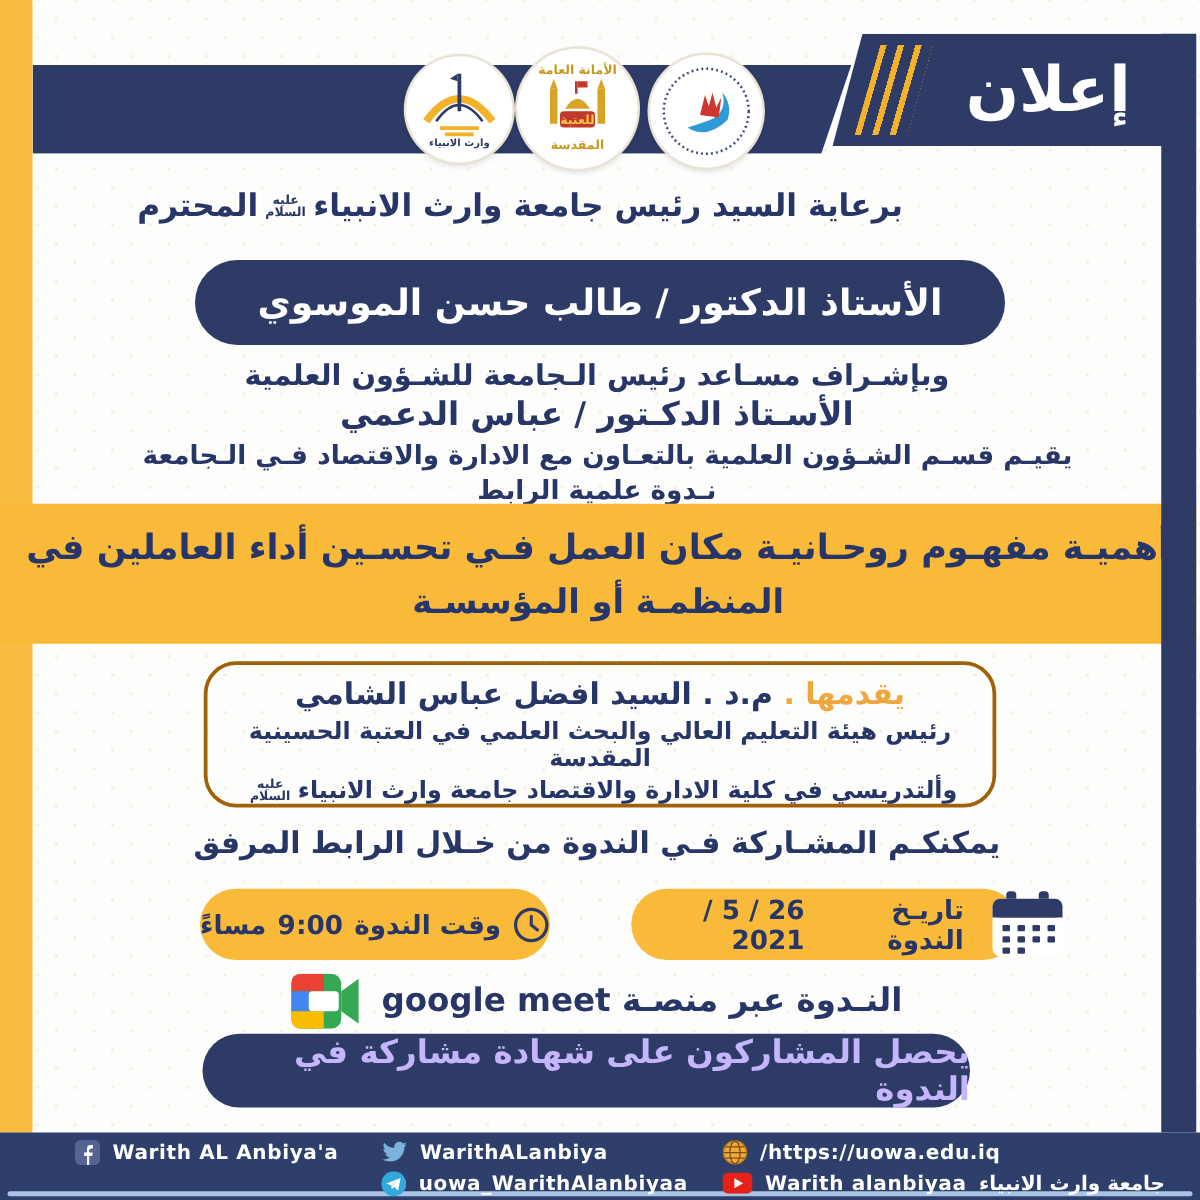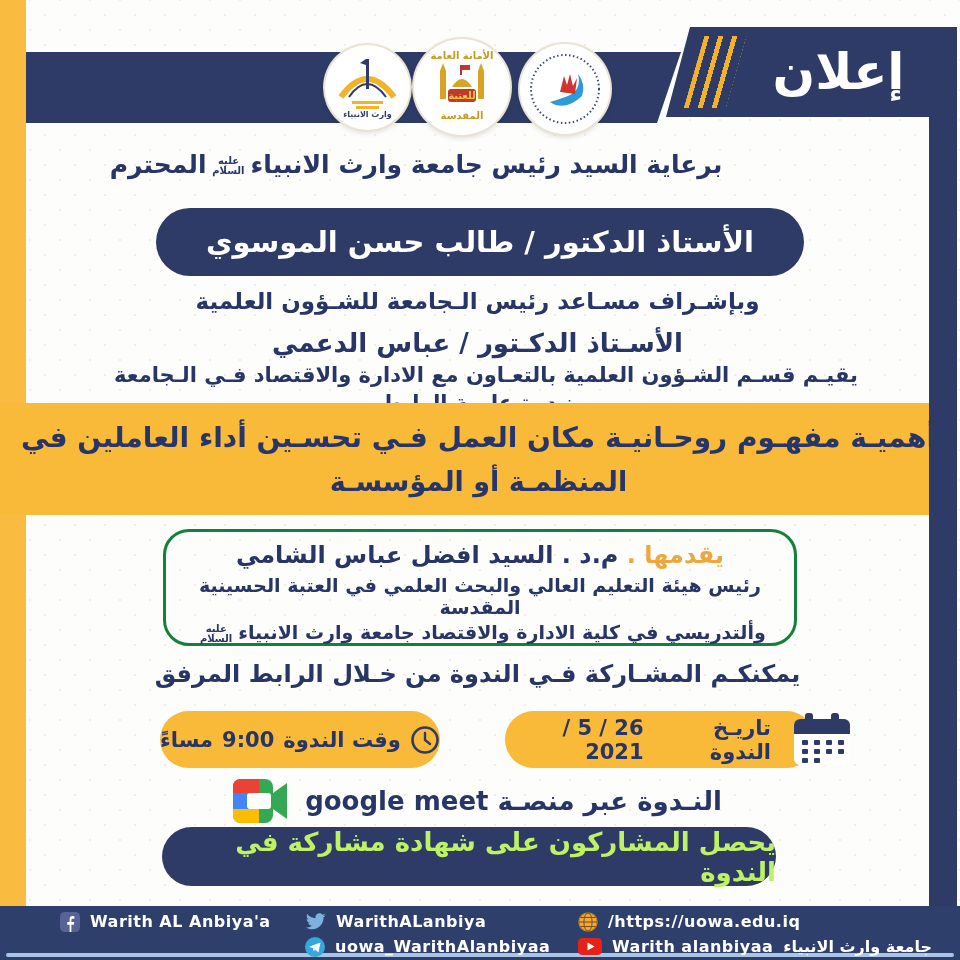--- a/index.html
+++ b/index.html
@@ -37,50 +37,50 @@
   
   .navy{color:#273567;}
   .patronage{left:26px;top:150px;width:780px;text-align:center;direction:rtl;
     font-size:25px;font-weight:bold;white-space:nowrap;}
   .honorific{display:inline-block;font-size:10px;line-height:10px;width:32px;
     vertical-align:middle;margin:0 6px;white-space:normal;font-weight:bold;text-align:center;}
   .speaker-pill{left:156px;top:208px;width:648px;height:68px;background:#2d3b66;border-radius:36px;
     color:#fff;font-size:29px;font-weight:bold;display:flex;align-items:center;justify-content:center;
     direction:rtl;white-space:nowrap;z-index:1;}
   .supervision{left:26px;top:288px;width:903px;text-align:center;direction:rtl;font-weight:bold;}
-  .sup-1{font-size:23px;margin-bottom:14px;}
+  .sup-1{font-size:23px;margin-bottom:3px;}
   .sup-2{font-size:26px;margin-bottom:5px;}
   .sup-3{font-size:21px;margin-bottom:4px;padding-left:17px;}
   .sup-4{font-size:21px;}
   .title-band{left:0;top:403px;width:957px;height:112px;background:#f9b939;z-index:1;
     display:flex;flex-direction:column;justify-content:center;gap:12px;
     text-align:center;direction:rtl;color:#26366b;font-weight:bold;}
   .title-line1{font-size:28px;white-space:nowrap;}
   .title-line2{font-size:27px;}
-  .presenter-box{left:163px;top:529px;width:634px;height:117px;border:3px solid #15803d;border-radius:26px;
+  .presenter-box{left:163px;top:529px;width:634px;height:117px;border:3px solid #a16207;border-radius:26px;
     box-sizing:border-box;direction:rtl;text-align:center;font-weight:bold;padding-top:9px;z-index:1;}
   .pres-1{font-size:24px;}
   .lead{color:#efa63d;}
   .pres-2{font-size:19px;margin-top:5px;}
   .pres-3{font-size:19px;margin-top:3px;}
   .participation{left:26px;top:660px;width:903px;text-align:center;direction:rtl;
     font-size:24px;font-weight:bold;}
   
   .pill{position:absolute;top:711px;height:57px;background:#f9b939;border-radius:30px;
     display:flex;align-items:center;direction:rtl;font-weight:bold;font-size:21px;color:#273567;z-index:1;}
   .date-pill{left:505px;width:310px;justify-content:flex-start;padding-right:44px;box-sizing:border-box;gap:8px;}
   .time-pill{left:160px;width:280px;justify-content:center;gap:9px;}
   .calendar-icon{position:absolute;right:-40px;top:0px;}
   
   .meet-row{left:26px;top:779px;width:903px;display:flex;align-items:center;justify-content:center;gap:18px;z-index:1;}
   .meet-text{direction:rtl;font-size:26px;font-weight:bold;}
   
   .cert-pill{left:162px;top:827px;width:614px;height:59px;background:#2d3b66;border-radius:30px;
     display:flex;align-items:center;justify-content:center;direction:rtl;
-    color:#bef264;font-size:26px;font-weight:bold;z-index:1;}
+    color:#c4b5fd;font-size:26px;font-weight:bold;z-index:1;}
   
   .footer{left:0;top:906px;width:960px;height:54px;background:#2e3f6b;z-index:6;}
   .footer-accent{position:absolute;left:6px;right:6px;bottom:3px;height:4px;background:#a9c4e4;border-radius:2px;}
   .fcol{position:absolute;top:6px;display:flex;flex-direction:column;gap:6px;}
   .frow{display:flex;align-items:center;gap:10px;color:#fff;font-weight:bold;
     font-size:16px;letter-spacing:.5px;height:19px;cursor:pointer;}
   .fc1{left:60px;}
   .fc2{left:305px;}
   .fc3{left:578px;}
   .ar-handle{font-size:16px;}

